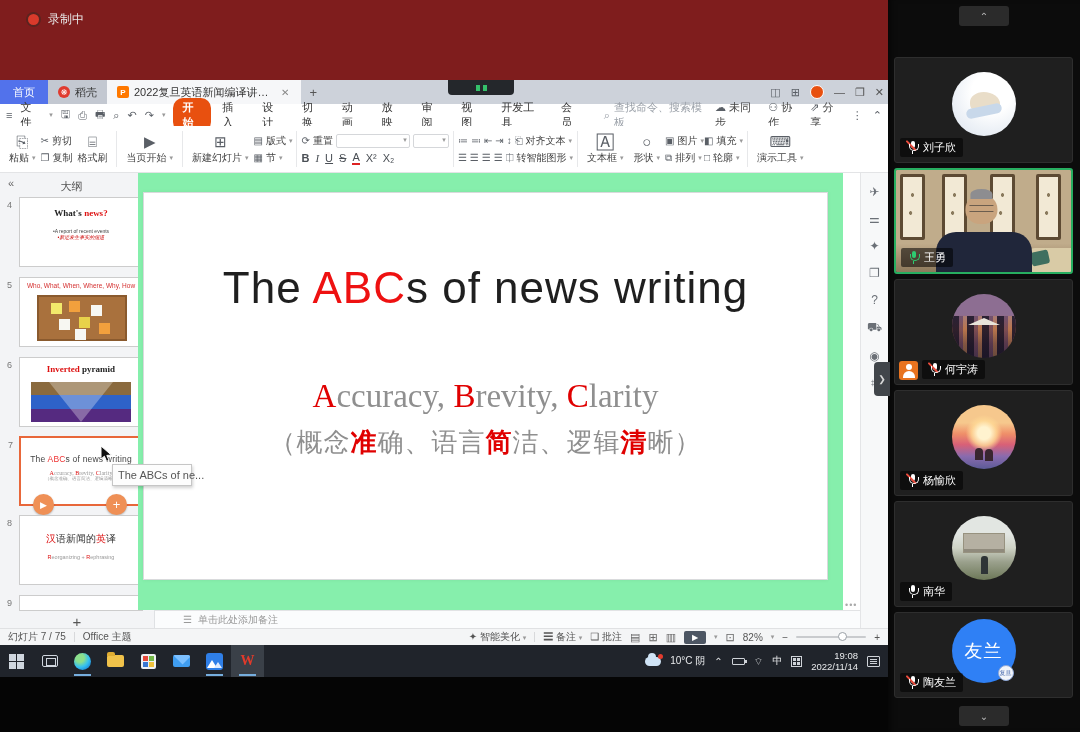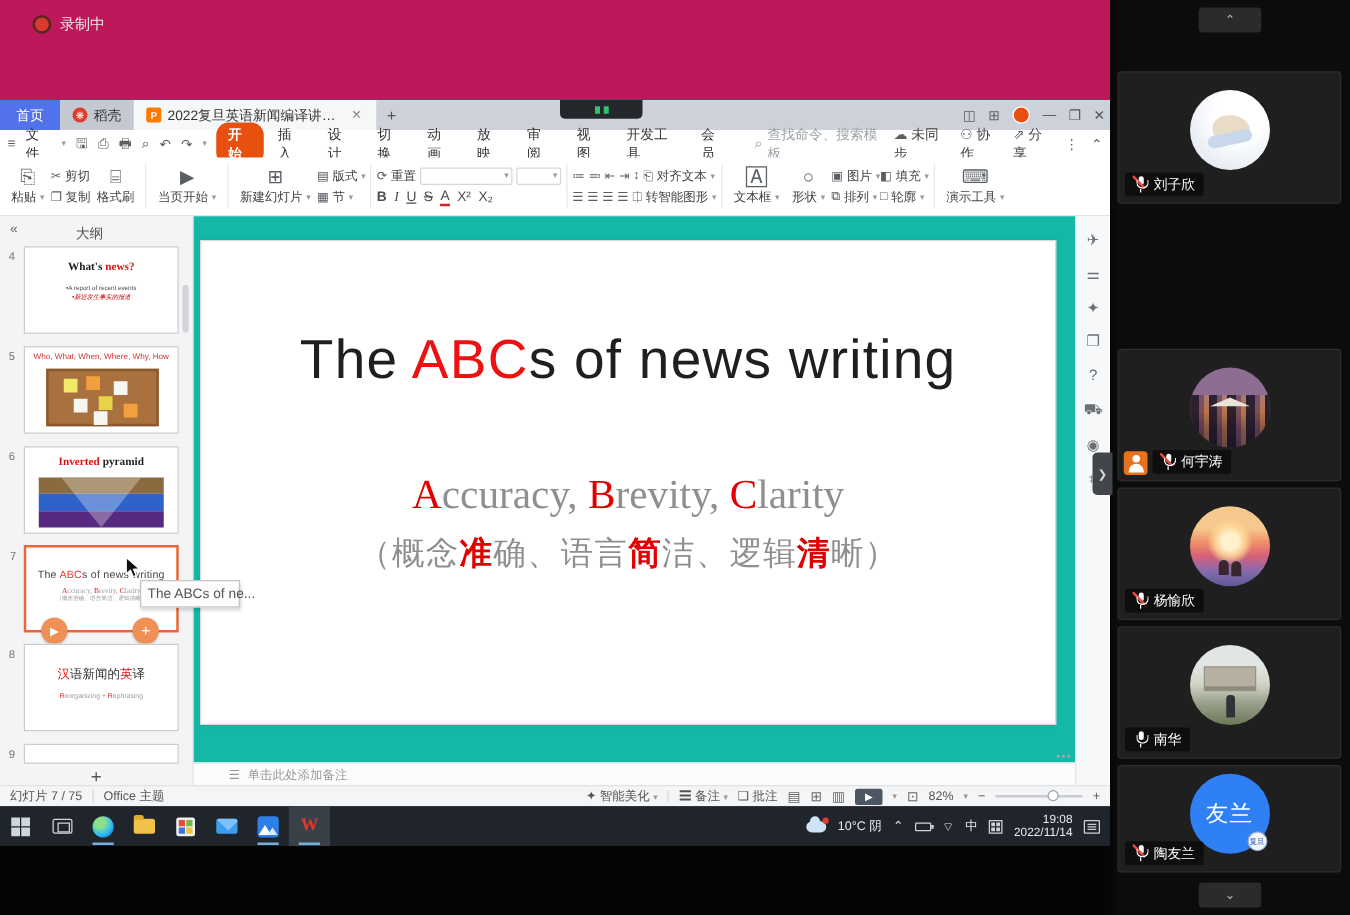--- a/index.html
+++ b/index.html
@@ -1,21 +1,21 @@
 <!DOCTYPE html>
 <html><head>
 <meta charset="utf-8">
 <style>
   html,body{margin:0;padding:0;background:#000;}
   *{box-sizing:border-box;}
   #screen{position:relative;width:1080px;height:732px;background:#000;overflow:hidden;
           font-family:"Liberation Sans",sans-serif;-webkit-font-smoothing:antialiased;}
 
   
-  .meet-top{position:absolute;left:0;top:0;width:888px;height:80px;background:#be185d;}
+  .meet-top{position:absolute;left:0;top:0;width:888px;height:80px;background:#7f1d1d;}
   .rec{position:absolute;left:28px;top:11px;display:flex;align-items:center;gap:9px;color:#e8e8e8;font-size:12px;}
   .rec-dot{width:11px;height:11px;border-radius:50%;background:#d93a2b;box-shadow:0 0 0 2px #5a2420;}
 
   
   .wps{position:absolute;left:0;top:80px;width:888px;height:565px;background:#fff;}
 
   
   .tabbar{position:absolute;left:0;top:0;width:888px;height:24px;background:#cdd2da;display:flex;align-items:stretch;font-size:11px;color:#333;}
   .tab{display:flex;align-items:center;gap:5px;padding:0 10px;}
   .tab-home{background:#5272eb;color:#fff;width:48px;justify-content:center;}
@@ -89,21 +89,21 @@
   .playbtn{position:absolute;left:12px;bottom:-11px;width:21px;height:21px;border-radius:50%;background:#ef9056;color:#fff;font-size:9px;display:flex;align-items:center;justify-content:center;box-shadow:0 1px 2px rgba(0,0,0,.25);}
   .addbtn{position:absolute;right:14px;bottom:-11px;width:21px;height:21px;border-radius:50%;background:#ef9056;color:#fff;font-size:13px;display:flex;align-items:center;justify-content:center;box-shadow:0 1px 2px rgba(0,0,0,.25);}
   .t8 .tt{margin-top:16px;font-size:10px;}
   .t8 .ts{margin-top:8px;font-size:5.5px;}
   .panel-add{position:absolute;left:0;top:440px;width:100%;text-align:center;font-size:15px;color:#555;}
   .pscroll{position:absolute;right:3px;top:55px;width:5px;height:38px;border-radius:3px;background:#d2d4d8;}
   .tooltip{position:absolute;left:112px;top:291px;width:80px;height:22px;background:#fdfdfd;border:1px solid #c6c6c6;box-shadow:1px 2px 3px rgba(0,0,0,.18);font-size:11px;color:#555;display:flex;align-items:center;padding:0 5px;z-index:30;white-space:nowrap;}
   .cursor{position:absolute;left:100px;top:272px;z-index:31;}
 
   
-  .canvas{position:absolute;left:155px;top:93px;width:705px;height:437px;background:#14b8a6;}
+  .canvas{position:absolute;left:138px;top:93px;width:705px;height:437px;background:#86efac;}
   .slide{position:absolute;left:5px;top:19px;width:685px;height:388px;background:#fff;border:1px solid #d9dadc;box-shadow:0 0 4px rgba(0,0,0,.06);}
   .slide-title{position:absolute;left:0;top:70px;width:100%;text-align:center;font-size:44px;font-weight:300;letter-spacing:1px;}
   .slide-l2{position:absolute;left:0;top:185px;width:100%;text-align:center;font-family:"Liberation Serif",serif;font-size:33px;}
   .slide-l3{position:absolute;left:0;top:232px;width:100%;text-align:center;font-size:26px;letter-spacing:1px;}
   .notesbar{position:absolute;left:155px;top:530px;width:705px;height:18px;background:#fbfcfd;border-top:1px solid #e2e3e5;display:flex;align-items:center;gap:6px;padding-left:28px;font-size:10px;color:#999;}
   .dots{position:absolute;left:845px;top:520px;color:#aaa;font-size:9px;letter-spacing:1px;}
 
   
   .rtools{position:absolute;left:860px;top:93px;width:28px;height:455px;background:#f7f8f9;border-left:1px solid #e4e5e7;display:flex;flex-direction:column;align-items:center;gap:13px;padding-top:12px;color:#6b7077;font-size:12px;}
   .meet-handle{position:absolute;left:874px;top:362px;width:16px;height:34px;background:#42464b;border-radius:4px 0 0 4px;color:#d8d8d8;font-size:9px;display:flex;align-items:center;justify-content:center;z-index:40;}
@@ -616,20 +616,37 @@
       <div class="av av-illu"></div>
       <div class="nm">
           <span class="mic muted">
             <i></i>
             <s></s>
           </span>
           <span>刘子欣</span>
         </div>
     </div>
 
+    <div class="tile p2 speaking">
+      <div class="video-wy">
+        <span class="scroll" style="left:4px"></span>
+        <span class="scroll" style="left:46px"></span>
+        <span class="scroll" style="left:94px"></span>
+        <span class="scroll" style="left:140px"></span>
+        <span class="couch"></span>
+        <span class="body-wy"></span>
+        <span class="head-wy"></span>
+      </div>
+      <div class="nm">
+          <span class="mic green">
+            <i></i>
+          </span>
+          <span>王勇</span>
+        </div>
+    </div>
 
     <div class="tile p3">
       <div class="av av-city"></div>
       <span class="badge-user"></span>
       <div class="nm">
           <span class="mic muted">
             <i></i>
             <s></s>
           </span>
           <span>何宇涛</span>

